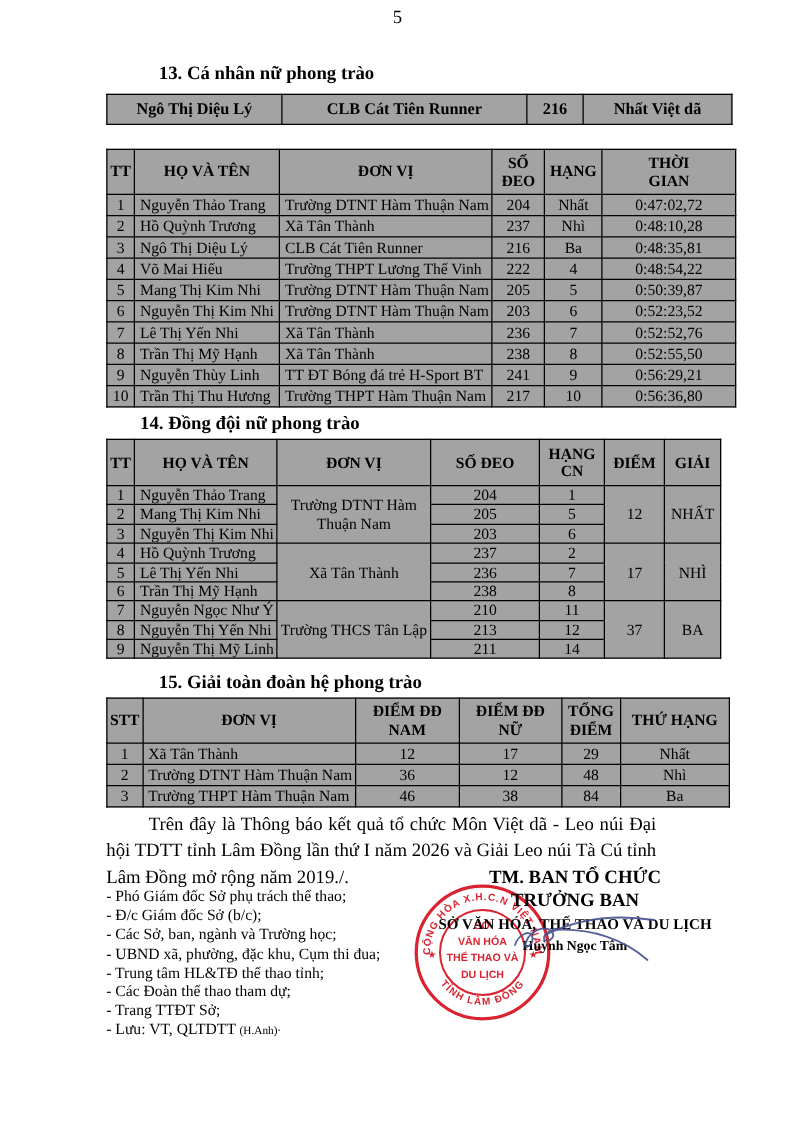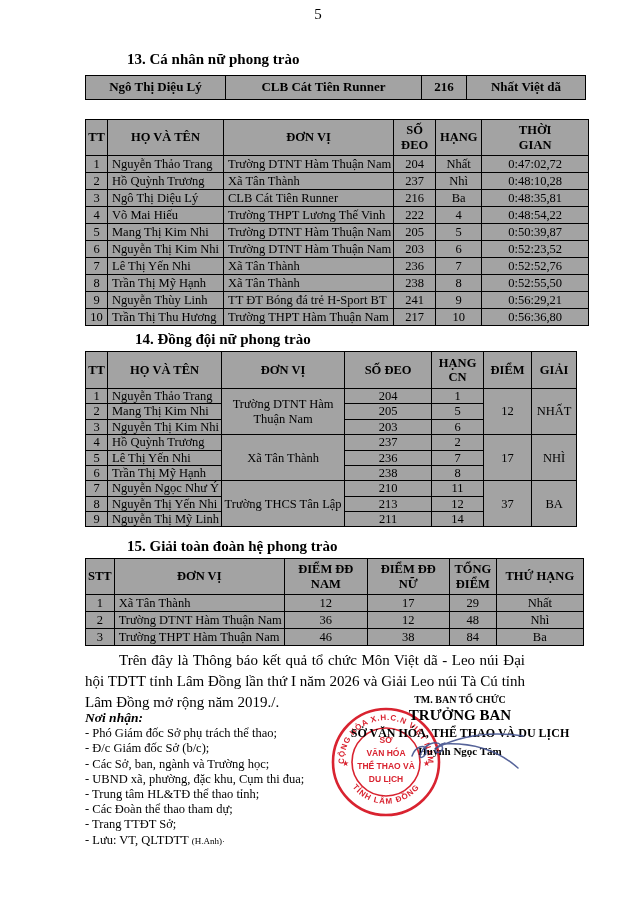--- a/index.html
+++ b/index.html
@@ -1,21 +1,21 @@
 <!DOCTYPE html>
 <html><head>
 <meta charset="utf-8">
 <style>
   html,body{margin:0;padding:0;}
   body{width:636px;height:900px;background:#ffffff;font-family:"Liberation Serif",serif;color:#000;position:relative;overflow:hidden;}
   .abs{position:absolute;}
   .page-number{top:6px;left:0;right:0;text-align:center;font-size:15px;}
   .sec-title{font-weight:bold;font-size:15px;white-space:nowrap;}
   .h13{left:127px;top:51px;}
-  .h14{left:135px;top:331px;}
+  .h14{left:112px;top:331px;}
   .h15{left:127px;top:538px;}
   table{border-collapse:collapse;table-layout:fixed;background:#a3a3a3;}
   td,th{border:1.5px solid #000;padding:0 2px;text-align:center;font-size:12.5px;line-height:1.15;overflow:hidden;vertical-align:middle;}
   th{font-weight:bold;white-space:pre-line;}
   td{white-space:nowrap;}
   td.al{text-align:left;padding-left:4px;}
   td.wrap{white-space:normal;}
   .winner{left:85px;top:75px;}
   .winner td{height:23px;font-weight:bold;font-size:13px;}
   .t13{left:85px;top:119px;}
@@ -26,21 +26,21 @@
   .t14 tbody td{height:13px;}
   .t15{left:85px;top:558px;}
   .t15 thead tr{height:36px;}
   .t15 tbody td{height:16px;}
   .closing{left:85px;top:650px;width:440px;font-size:15px;line-height:1.4;text-align:justify;text-indent:34px;}
   .recipients{left:85px;top:710px;font-size:12.5px;line-height:15.2px;}
   .recipients-title{font-weight:bold;font-style:italic;font-size:13.5px;margin-bottom:1px;}
   .luu-note{font-size:9px;}
   .footer-right{left:312px;top:694px;width:296px;text-align:center;z-index:2;}
   .footer-right div{font-weight:bold;}
-  .tm-line{font-size:10px;}
+  .tm-line{font-size:15px;}
   .truong-line{font-size:15px;margin-top:2px;}
   .pho-line{font-size:15px;margin-top:57px;}
   .so-line{font-size:12px;margin-top:2px;white-space:nowrap;}
   .signer-line{font-size:11px;margin-top:4px;}
   .stamp-box{left:330px;top:706px;width:112px;height:112px;z-index:1;}
   .sig-box{left:402px;top:722px;width:130px;height:58px;z-index:3;}
 </style>
 </head>
 <body>
 
@@ -309,21 +309,20 @@
         <td>38</td>
         <td>84</td>
         <td>Ba</td>
       </tr>
     </tbody>
 </table>
 
 <div class="abs closing">Trên đây là Thông báo kết quả tổ chức Môn Việt dã - Leo núi Đại hội TDTT tỉnh Lâm Đồng lần thứ I năm 2026 và Giải Leo núi Tà Cú tỉnh Lâm Đồng mở rộng năm 2019./.</div>
 
 <div class="abs recipients">
-  <div class="recipients-title">Nơi nhận:</div>
   <div>
       <div>- Phó Giám đốc Sở phụ trách thể thao;</div>
       <div>- Đ/c Giám đốc Sở (b/c);</div>
       <div>- Các Sở, ban, ngành và Trường học;</div>
       <div>- UBND xã, phường, đặc khu, Cụm thi đua;</div>
       <div>- Trung tâm HL&amp;TĐ thể thao tỉnh;</div>
       <div>- Các Đoàn thể thao tham dự;</div>
       <div>- Trang TTĐT Sở;</div>
     </div>
   <div><span>- Lưu: VT, QLTDTT </span><span class="luu-note">(H.Anh)·</span></div>

